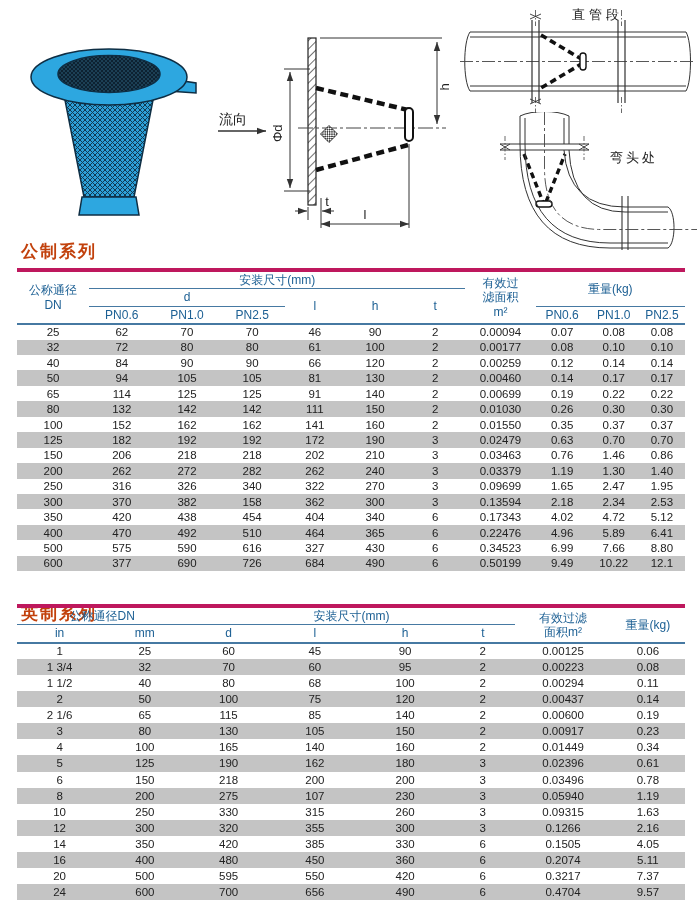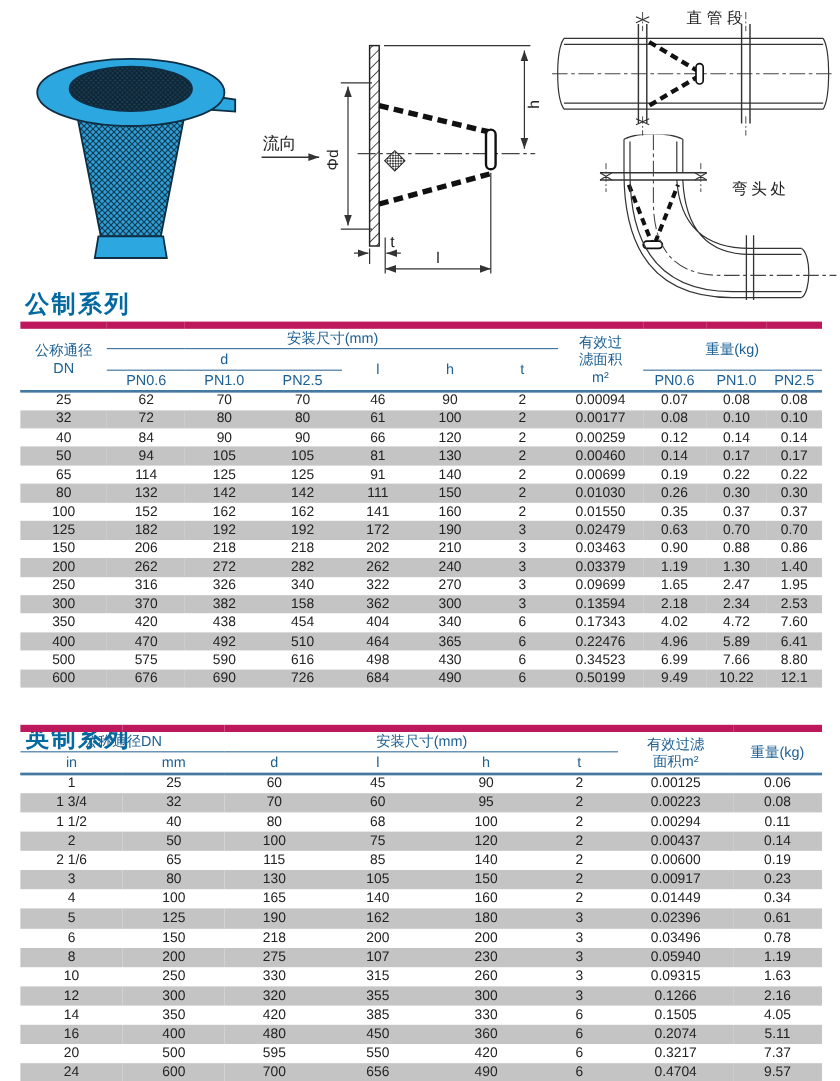--- a/index.html
+++ b/index.html
@@ -3,27 +3,27 @@
 <meta charset="utf-8">
 <style>
   * { margin:0; padding:0; box-sizing:border-box; }
   html,body { background:#fff; }
   body {
     width:700px; height:901px; position:relative; overflow:hidden;
     font-family:"Liberation Sans","DejaVu Sans",sans-serif; color:#1a1a1a;
   }
   .fig { position:absolute; }
   .section-title {
-    position:absolute; left:21px; font-size:20px; font-weight:bold;
-    color:#0369a1; letter-spacing:2px;
+    position:absolute; left:21px; font-size:17px; font-weight:bold;
+    color:#c2410c; letter-spacing:2px;
   }
   table {
     position:absolute; left:17px; width:668px;
     border-collapse:collapse; table-layout:fixed;
-    border-top:6px solid #be185d;
+    border-top:4px solid #be185d;
   }
   th {
     color:#1d6094; font-weight:normal; font-size:12px; text-align:center;
     vertical-align:middle; white-space:pre-line; line-height:1.2; padding:1px 0;
   }
   .u  { border-bottom:1.5px solid #4679a2; }
   .hb { border-bottom:2px solid #4679a2; }
   td { font-size:11.5px; text-align:center; color:#222; vertical-align:middle; padding:0; }
   tbody tr:nth-child(even) { background:#c4c4c4; }
   table.metric   { top:268px; }
@@ -291,22 +291,22 @@
       </tr>
       <tr>
         <td>150</td>
         <td>206</td>
         <td>218</td>
         <td>218</td>
         <td>202</td>
         <td>210</td>
         <td>3</td>
         <td>0.03463</td>
-        <td>0.90</td>
-        <td>0.88</td>
+        <td>0.76</td>
+        <td>1.46</td>
         <td>0.86</td>
       </tr>
       <tr>
         <td>200</td>
         <td>262</td>
         <td>272</td>
         <td>282</td>
         <td>262</td>
         <td>240</td>
         <td>3</td>
@@ -345,51 +345,51 @@
         <td>350</td>
         <td>420</td>
         <td>438</td>
         <td>454</td>
         <td>404</td>
         <td>340</td>
         <td>6</td>
         <td>0.17343</td>
         <td>4.02</td>
         <td>4.72</td>
-        <td>7.60</td>
+        <td>5.12</td>
       </tr>
       <tr>
         <td>400</td>
         <td>470</td>
         <td>492</td>
         <td>510</td>
         <td>464</td>
         <td>365</td>
         <td>6</td>
         <td>0.22476</td>
         <td>4.96</td>
         <td>5.89</td>
         <td>6.41</td>
       </tr>
       <tr>
         <td>500</td>
         <td>575</td>
         <td>590</td>
         <td>616</td>
-        <td>498</td>
+        <td>327</td>
         <td>430</td>
         <td>6</td>
         <td>0.34523</td>
         <td>6.99</td>
         <td>7.66</td>
         <td>8.80</td>
       </tr>
       <tr>
         <td>600</td>
-        <td>676</td>
+        <td>377</td>
         <td>690</td>
         <td>726</td>
         <td>684</td>
         <td>490</td>
         <td>6</td>
         <td>0.50199</td>
         <td>9.49</td>
         <td>10.22</td>
         <td>12.1</td>
       </tr>

